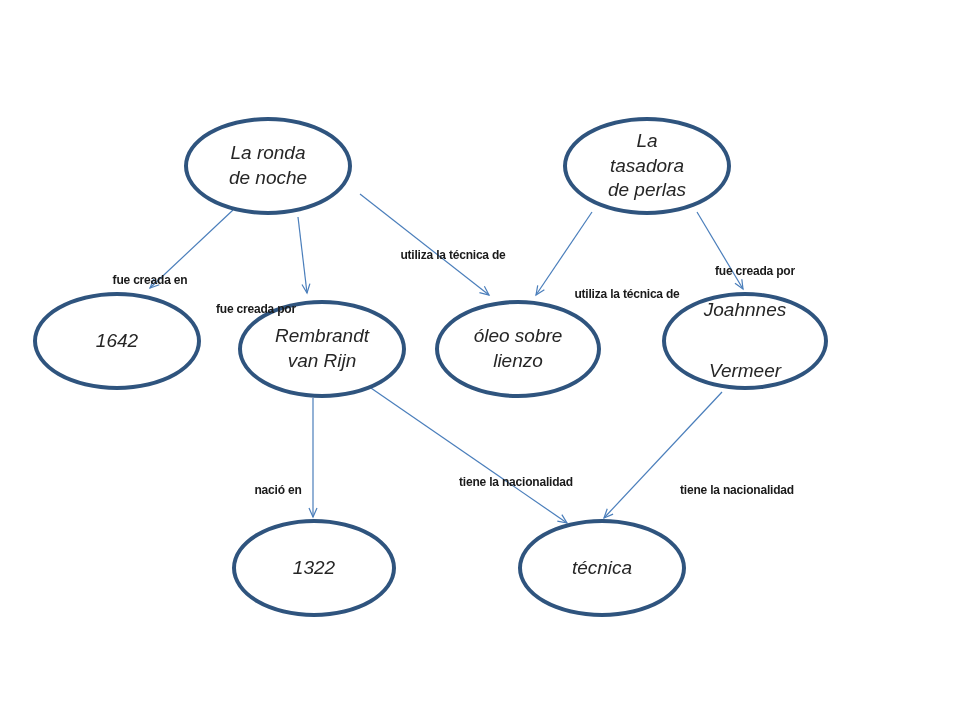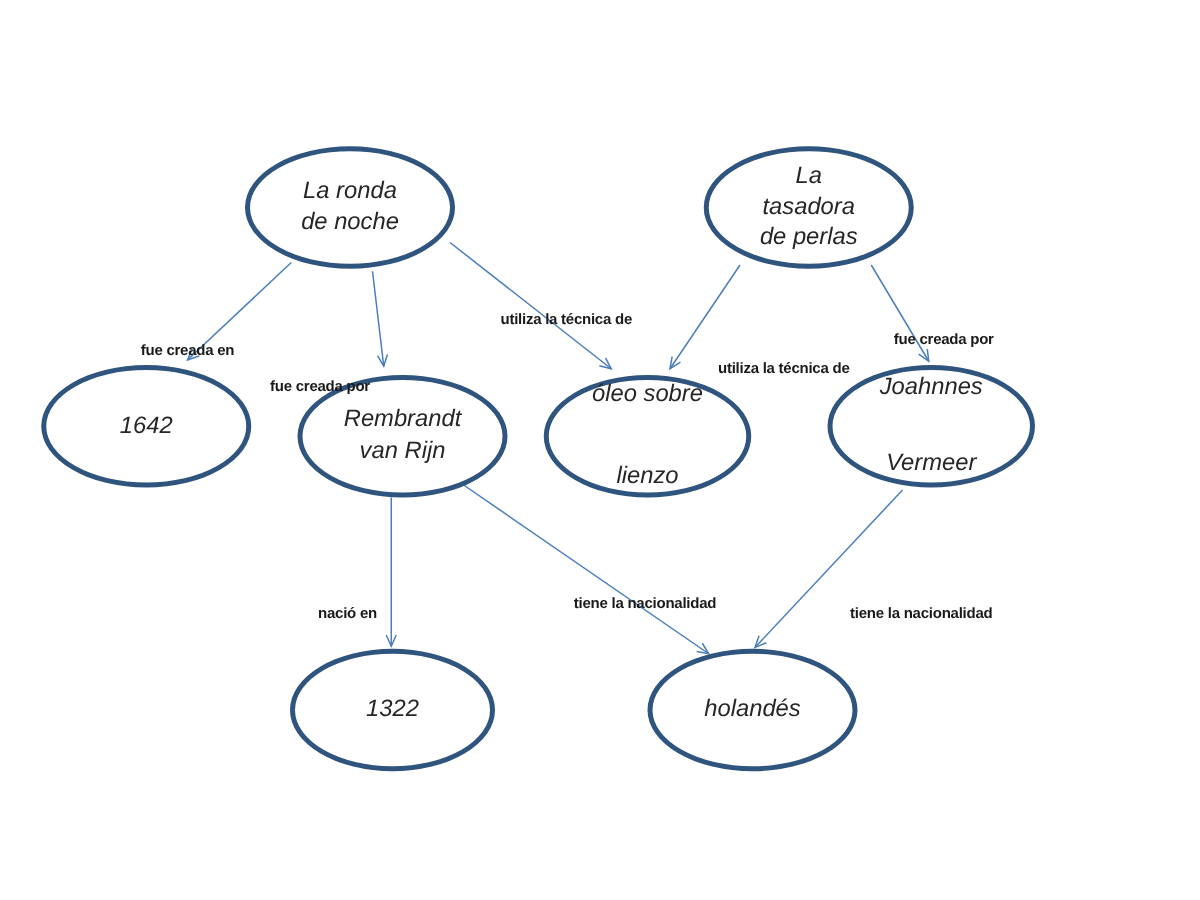--- a/index.html
+++ b/index.html
@@ -64,49 +64,49 @@
   <line x1="233" y1="210" x2="150" y2="288" marker-end="url(#arrow-open)"></line>
       <line x1="298" y1="217" x2="307" y2="293" marker-end="url(#arrow-open)"></line>
       <line x1="360" y1="194" x2="489" y2="295" marker-end="url(#arrow-open)"></line>
       <line x1="592" y1="212" x2="536" y2="295" marker-end="url(#arrow-open)"></line>
       <line x1="697" y1="212" x2="743" y2="289" marker-end="url(#arrow-open)"></line>
       <line x1="313" y1="398" x2="313" y2="517" marker-end="url(#arrow-open)"></line>
       <line x1="368" y1="386" x2="567" y2="523" marker-end="url(#arrow-open)"></line>
       <line x1="722" y1="392" x2="604" y2="518" marker-end="url(#arrow-open)"></line>
     </svg>
   <div id="nodes-layer">
-      <div class="node" style="left: 196px; top: 117px; width: 168px; height: 98px;">
+      <div class="node" style="left: 184px; top: 117px; width: 168px; height: 98px;">
         <div class="node-line">La ronda</div>
         <div class="node-line">de noche</div>
       </div>
       <div class="node" style="left: 563px; top: 117px; width: 168px; height: 98px;">
         <div class="node-line">La</div>
         <div class="node-line">tasadora</div>
         <div class="node-line">de perlas</div>
       </div>
       <div class="node" style="left: 33px; top: 292px; width: 168px; height: 98px;">
         <div class="node-line">1642</div>
       </div>
       <div class="node" style="left: 238px; top: 300px; width: 168px; height: 98px;">
         <div class="node-line">Rembrandt</div>
         <div class="node-line">van Rijn</div>
       </div>
-      <div class="node" style="left: 435px; top: 300px; width: 166px; height: 98px; justify-content: space-between;">
+      <div class="node" style="left: 435px; top: 300px; width: 166px; height: 98px;">
         <div class="node-line">óleo sobre</div>
         <div class="node-line">lienzo</div>
       </div>
       <div class="node" style="left: 662px; top: 292px; width: 166px; height: 98px; gap: 36px;">
         <div class="node-line">Joahnnes</div>
         <div class="node-line">Vermeer</div>
       </div>
       <div class="node" style="left: 232px; top: 519px; width: 164px; height: 98px;">
         <div class="node-line">1322</div>
       </div>
       <div class="node" style="left: 518px; top: 519px; width: 168px; height: 98px;">
-        <div class="node-line">holandés</div>
+        <div class="node-line">técnica</div>
       </div>
     </div>
   <div id="labels-layer">
       <div class="edge-label" style="left: 150px; top: 238px; text-align: right;">fue creada en</div>
       <div class="edge-label" style="left: 256px; top: 267px;">fue creada por</div>
       <div class="edge-label" style="left: 453px; top: 213px;">utiliza la técnica de</div>
       <div class="edge-label" style="left: 627px; top: 252px;">utiliza la técnica de</div>
       <div class="edge-label" style="left: 755px; top: 229px;">fue creada por</div>
       <div class="edge-label" style="left: 278px; top: 448px;">nació en</div>
       <div class="edge-label" style="left: 516px; top: 440px;">tiene la nacionalidad</div>

